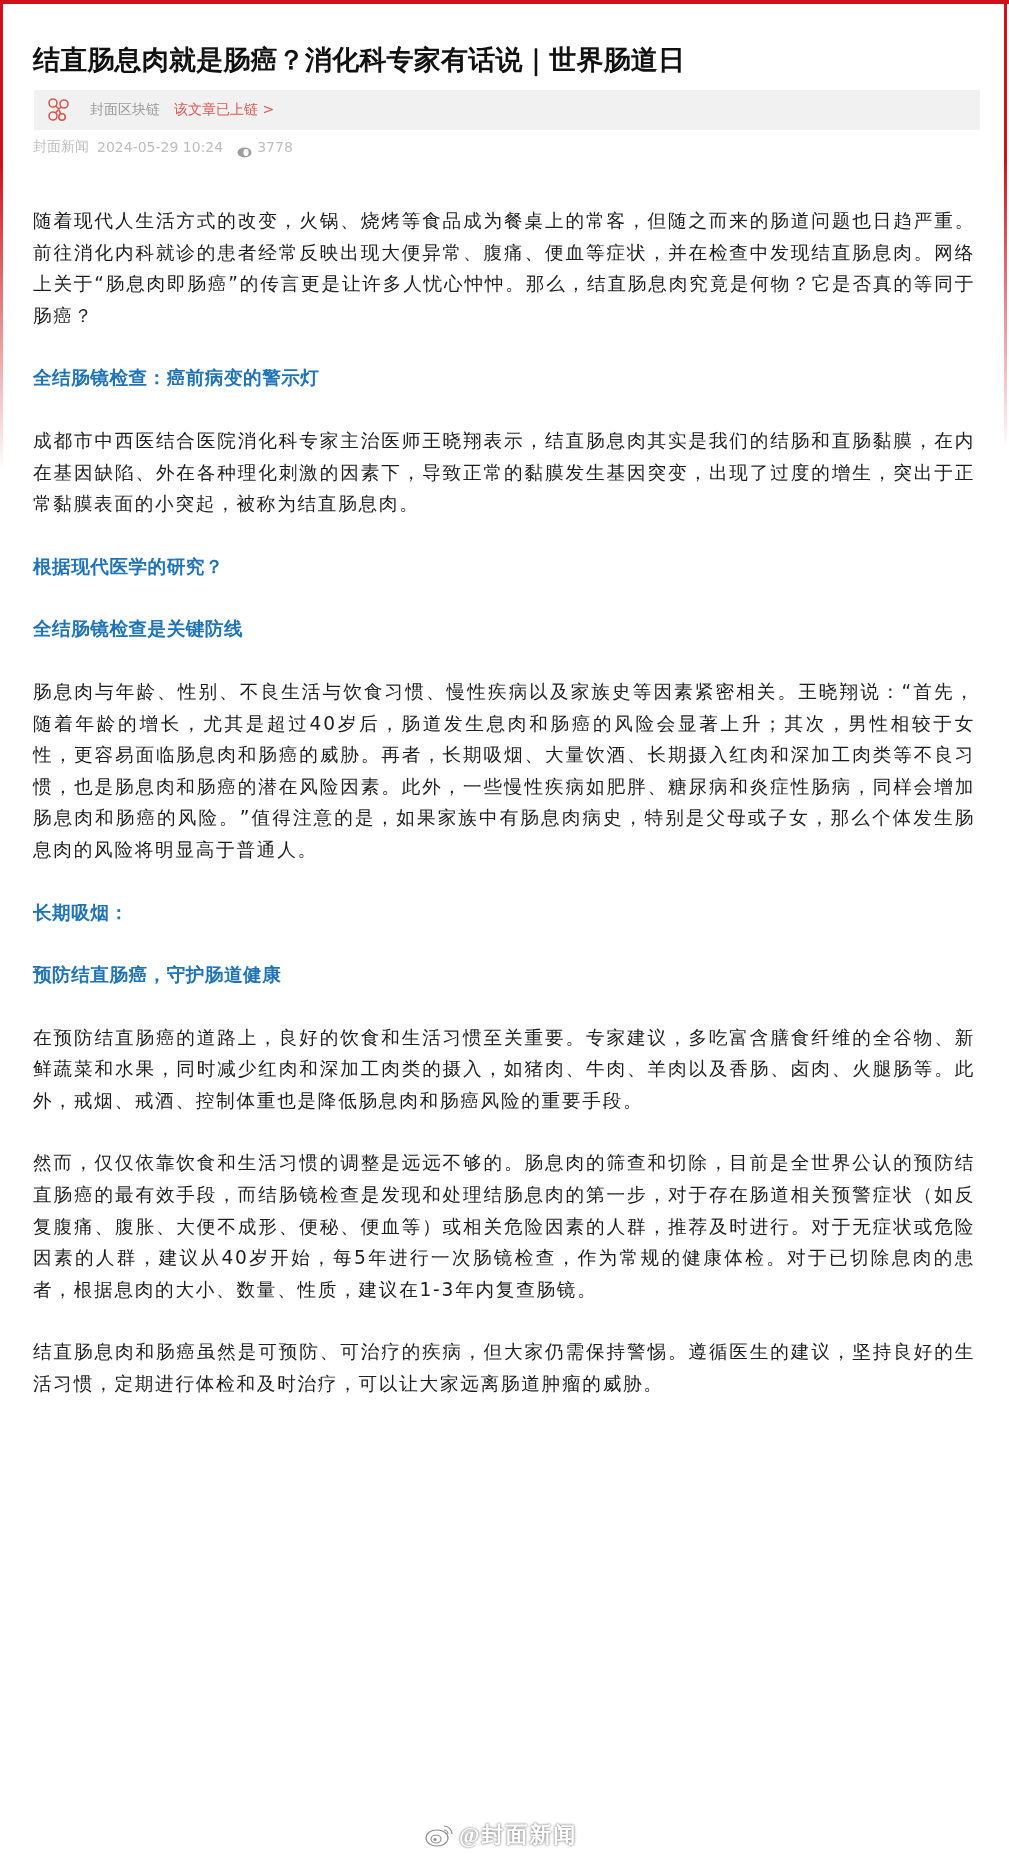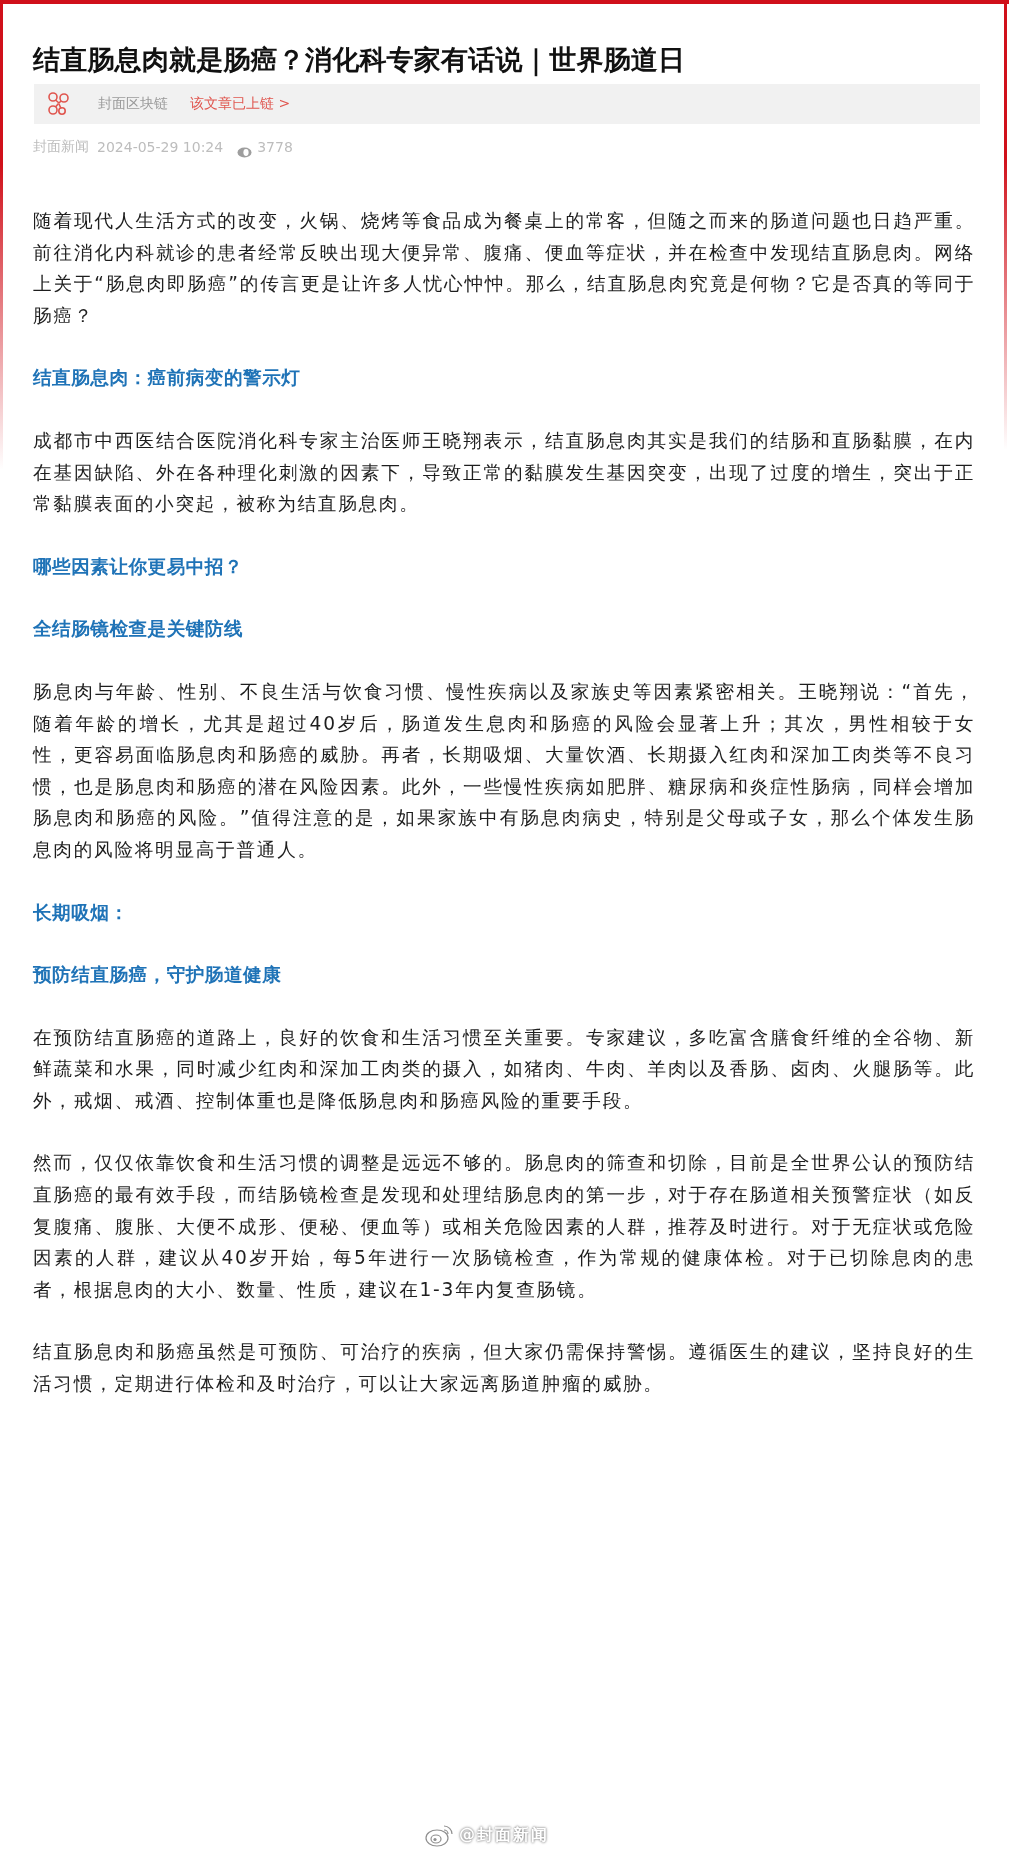--- a/index.html
+++ b/index.html
@@ -22,22 +22,22 @@
   }
   .article {
     position: absolute; left: 33px; top: 0; width: 942px;
   }
   .title {
     position: absolute; left: 0; top: 44px; margin: 0;
     font-size: 27px; font-weight: bold; color: #111111; line-height: 32px;
     white-space: nowrap; letter-spacing: 0.2px;
   }
   .chain-bar {
-    position: absolute; left: 1px; top: 84px; width: 946px; height: 40px;
-    background: #f1f1f1; display: flex; align-items: center; gap: 8px;
+    position: absolute; left: 1px; top: 90px; width: 946px; height: 40px;
+    background: #f1f1f1; display: flex; align-items: center;
   }
   .chain-icon { margin-left: 12px; width: 26px; height: 26px; display: inline-block; }
   .chain-source { margin-left: 18px; font-size: 14px; color: #9a9a9a; }
   .chain-link { margin-left: 14px; font-size: 14px; color: #e0564f; text-decoration: none; cursor: pointer; }
   .meta {
     position: absolute; left: 0; top: 138px; font-size: 14px; color: #bdbdbd;
     display: flex; align-items: center; white-space: nowrap;
   }
   .meta .date { margin-left: 8px; }
   .meta .views { margin-left: 14px; display: inline-flex; align-items: flex-end; }
@@ -48,22 +48,23 @@
     text-align: justify; letter-spacing: 1.75px;
   }
   .body-text p { margin: 0 0 31px 0; }
   .body-text h3 {
     margin: 0 0 31px 0; font-size: 18.6px; line-height: 31.6px;
     color: #1f73b7; font-weight: bold; letter-spacing: 0.5px;
   }
   .watermark {
     position: absolute; left: 425px; top: 1818px; height: 34px;
     display: flex; align-items: center; color: #ffffff;
-    font-size: 16px; font-weight: bold; letter-spacing: 2px;
+    font-size: 22px; font-weight: bold; letter-spacing: 2px;
     text-shadow: 0 0 2px #8a8a8a, 0 0 3px #9a9a9a;
+    font-family: Liberation Serif, serif;
   }
   .weibo-icon { width: 30px; height: 26px; margin-right: 4px; }
 </style>
 </head>
 <body>
 
 <div class="frame-top"></div>
 <div class="frame-left"></div>
 <div class="frame-right"></div>
 
@@ -95,23 +96,23 @@
           <ellipse cx="7.5" cy="5.5" rx="7" ry="5" fill="#9e9e9e"></ellipse>
           <ellipse cx="9" cy="5.5" rx="2.6" ry="3.4" fill="#ffffff"></ellipse>
         </svg>
       </span>
       <span>3778</span>
     </span>
   </div>
 
   <div class="body-text">
     <p>随着现代人生活方式的改变，火锅、烧烤等食品成为餐桌上的常客，但随之而来的肠道问题也日趋严重。前往消化内科就诊的患者经常反映出现大便异常、腹痛、便血等症状，并在检查中发现结直肠息肉。网络上关于“肠息肉即肠癌”的传言更是让许多人忧心忡忡。那么，结直肠息肉究竟是何物？它是否真的等同于肠癌？</p>
-    <h3>结直肠息肉：癌前病变的警示灯</h3>
+    <h3>全结肠镜检查：癌前病变的警示灯</h3>
     <p>成都市中西医结合医院消化科专家主治医师王晓翔表示，结直肠息肉其实是我们的结肠和直肠黏膜，在内在基因缺陷、外在各种理化刺激的因素下，导致正常的黏膜发生基因突变，出现了过度的增生，突出于正常黏膜表面的小突起，被称为结直肠息肉。</p>
-    <h3>哪些因素让你更易中招？</h3>
+    <h3>根据现代医学的研究？</h3>
     <h3>全结肠镜检查是关键防线</h3>
     <p>肠息肉与年龄、性别、不良生活与饮食习惯、慢性疾病以及家族史等因素紧密相关。王晓翔说：“首先，随着年龄的增长，尤其是超过40岁后，肠道发生息肉和肠癌的风险会显著上升；其次，男性相较于女性，更容易面临肠息肉和肠癌的威胁。再者，长期吸烟、大量饮酒、长期摄入红肉和深加工肉类等不良习惯，也是肠息肉和肠癌的潜在风险因素。此外，一些慢性疾病如肥胖、糖尿病和炎症性肠病，同样会增加肠息肉和肠癌的风险。”值得注意的是，如果家族中有肠息肉病史，特别是父母或子女，那么个体发生肠息肉的风险将明显高于普通人。</p>
     <h3>长期吸烟：</h3>
     <h3>预防结直肠癌，守护肠道健康</h3>
     <p>在预防结直肠癌的道路上，良好的饮食和生活习惯至关重要。专家建议，多吃富含膳食纤维的全谷物、新鲜蔬菜和水果，同时减少红肉和深加工肉类的摄入，如猪肉、牛肉、羊肉以及香肠、卤肉、火腿肠等。此外，戒烟、戒酒、控制体重也是降低肠息肉和肠癌风险的重要手段。</p>
     <p>然而，仅仅依靠饮食和生活习惯的调整是远远不够的。肠息肉的筛查和切除，目前是全世界公认的预防结直肠癌的最有效手段，而结肠镜检查是发现和处理结肠息肉的第一步，对于存在肠道相关预警症状（如反复腹痛、腹胀、大便不成形、便秘、便血等）或相关危险因素的人群，推荐及时进行。对于无症状或危险因素的人群，建议从40岁开始，每5年进行一次肠镜检查，作为常规的健康体检。对于已切除息肉的患者，根据息肉的大小、数量、性质，建议在1-3年内复查肠镜。</p>
     <p>结直肠息肉和肠癌虽然是可预防、可治疗的疾病，但大家仍需保持警惕。遵循医生的建议，坚持良好的生活习惯，定期进行体检和及时治疗，可以让大家远离肠道肿瘤的威胁。</p>
   </div>
 </article>
 

